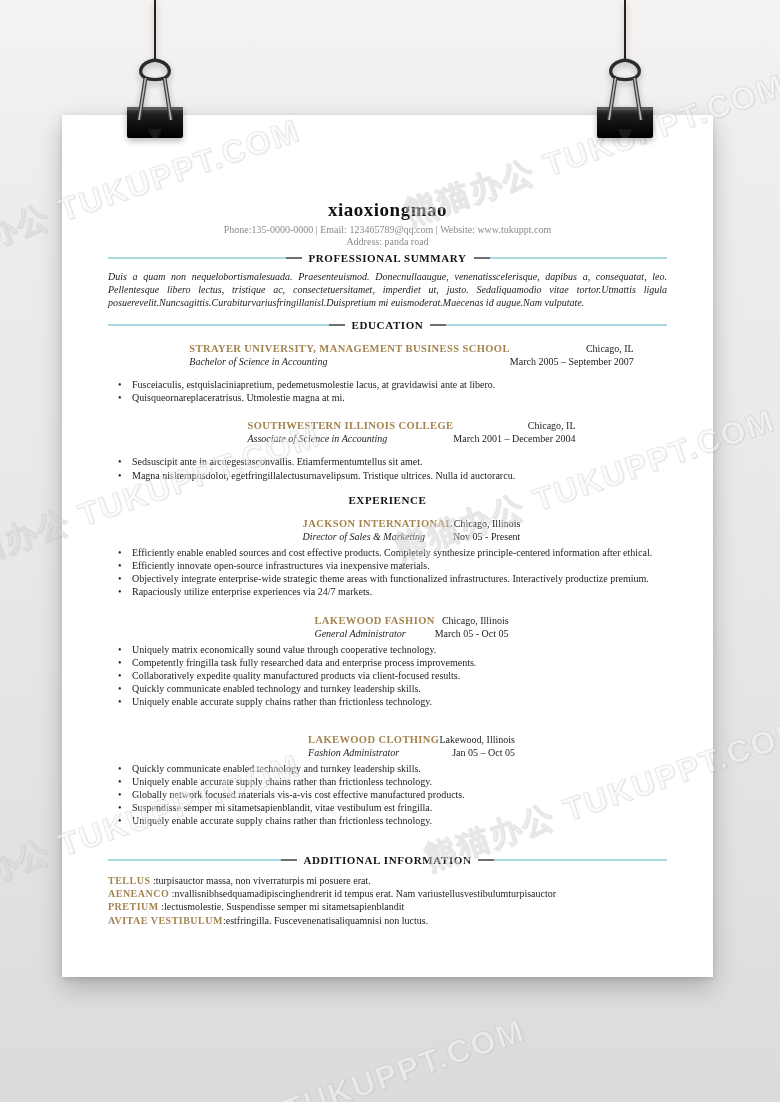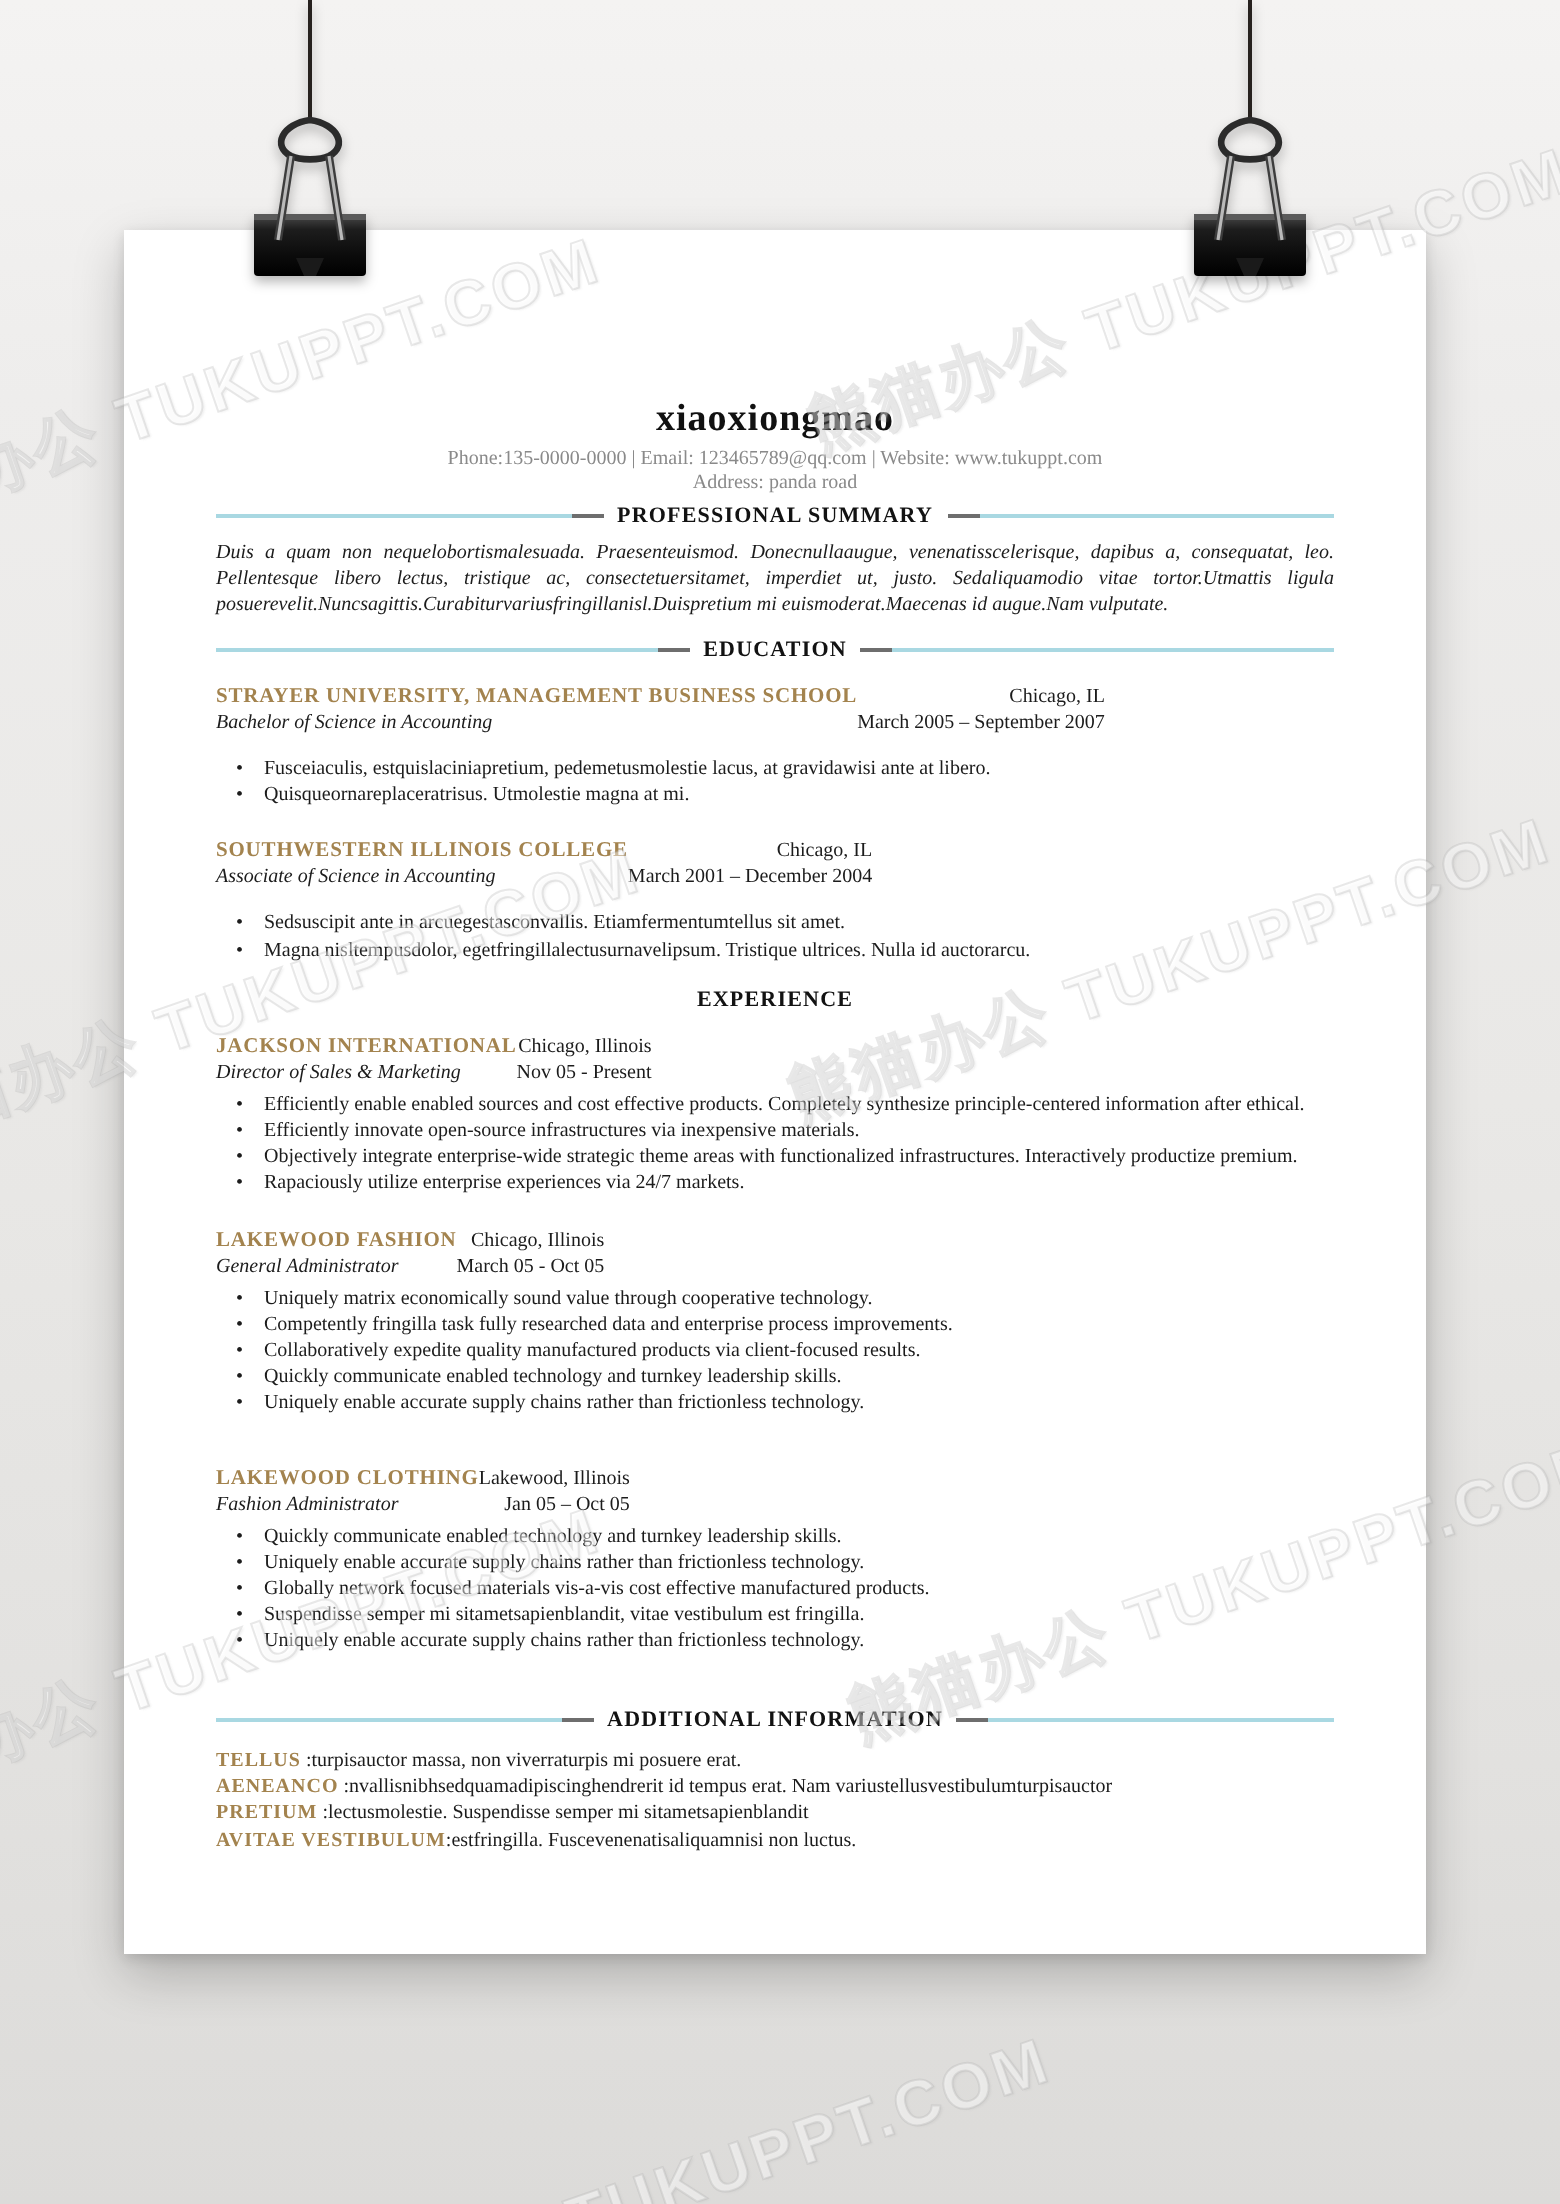--- a/index.html
+++ b/index.html
@@ -34,21 +34,21 @@
   .sec-rule.r{background:linear-gradient(to right,#6e6e6e 0,#6e6e6e 16px,#a9d8e2 16px,#a9d8e2 100%);}
   .sec-head.first{margin-top:4px;}
 
   
   .summary-text{margin:6px 0 0 0;font-size:10px;line-height:13px;text-align:justify;font-style:italic;}
 
   
   .entry{margin-top:11px;}
   .entry.gap-md{margin-top:15px;}
   .entry.gap-lg{margin-top:24px;}
-  .entry-head{display:flex;justify-content:flex-start;align-items:flex-start;}
+  .entry-head{display:flex;justify-content:center;align-items:flex-start;margin-left:48px;}
   .org{font-size:10.5px;line-height:13px;font-weight:bold;letter-spacing:.4px;color:#a3834e;}
   .role{font-size:10px;line-height:13px;font-style:italic;color:#1c1c1c;}
   .where{text-align:right;font-size:10px;line-height:13px;color:#1c1c1c;}
   ul.bullets{list-style:none;margin:3px 0 0 0;padding:0 0 0 10px;}
   .edu ul.bullets{margin-top:10px;}
   ul.bullets li{position:relative;padding-left:14px;font-size:10px;line-height:13.2px;}
   ul.bullets li::before{content:"\2022";position:absolute;left:0;top:0;font-size:10px;color:#1c1c1c;}
 
   
   .info-list{margin-top:8px;}

